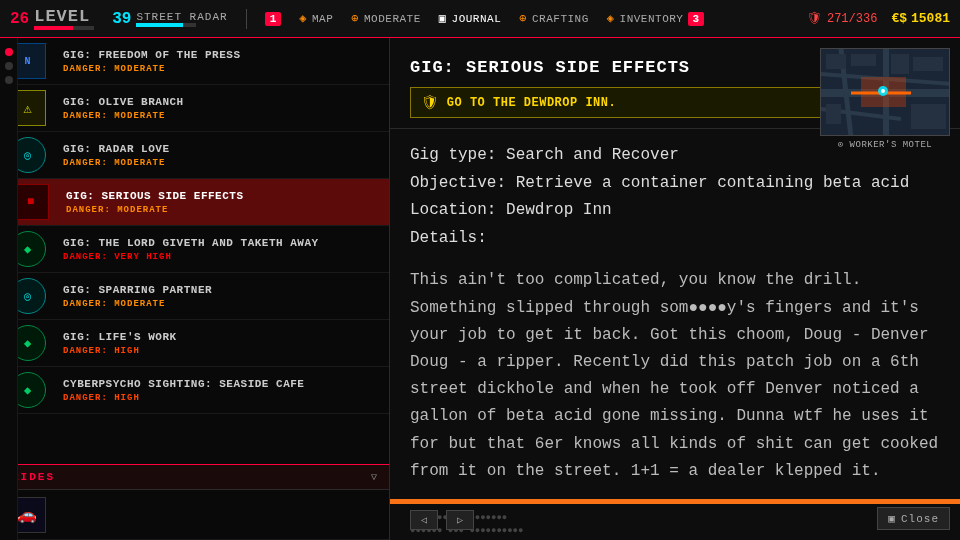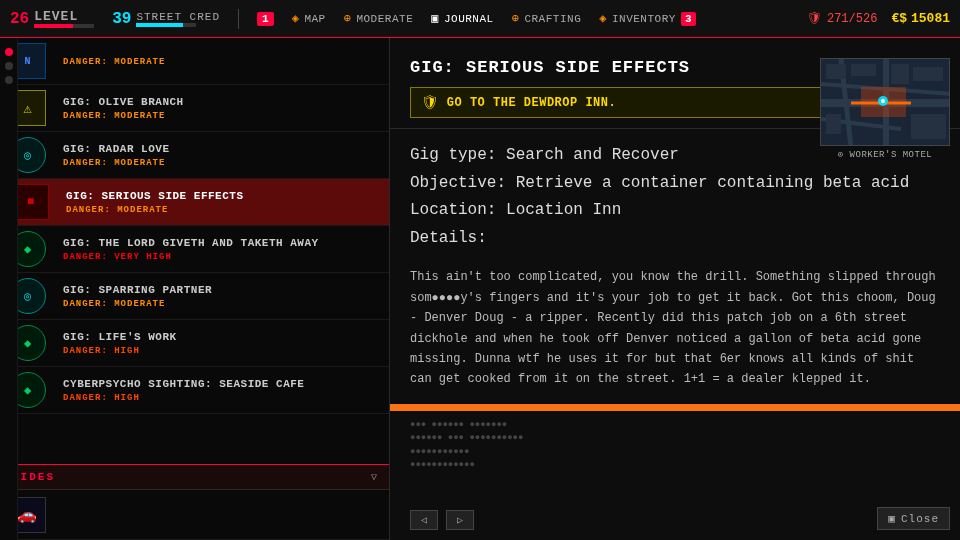--- a/index.html
+++ b/index.html
@@ -34,21 +34,21 @@
       font-weight: bold;
       color: #fff;
     }
     .tb-level-num {
       color: #ff003c;
       font-size: 16px;
       font-weight: bold;
     }
     .tb-level-label {
       color: #aaa;
-      font-size: 13px;
+      font-size: 17px;
       letter-spacing: 1px;
     }
     .tb-xp-bar {
       width: 60px;
       height: 4px;
       background: #333;
       position: relative;
     }
     .tb-xp-fill {
       height: 100%;
@@ -310,37 +310,37 @@
       padding: 14px 20px;
       font-size: 16px;
       color: #aaa;
       line-height: 1.6;
     }
     .gig-detail-line { margin-bottom: 2px; }
     .gig-detail-line span { color: #ddd; }
 
     .gig-description {
       padding: 0 20px 14px 20px;
-      font-size: 12px;
+      font-size: 16px;
       color: #bbb;
       line-height: 1.7;
-      border-bottom: 7px solid #f97316;
+      border-bottom: 5px solid #f97316;
     }
 
     .gig-footer {
       padding: 8px 20px;
       font-size: 9px;
       color: #555;
       line-height: 1.5;
     }
 
     
     .minimap-container {
       position: absolute;
-      top: 20px;
+      top: 10px;
       right: 10px;
       width: 130px;
       height: 100px;
     }
     .minimap {
       width: 130px;
       height: 88px;
       background: #1a2a3a;
       border: 1px solid #444;
       position: relative;
@@ -430,21 +430,21 @@
     <div>
       <div class="tb-level-label">LEVEL</div>
       <div class="tb-xp-bar">
         <div class="tb-xp-fill" style="width:65%"></div>
       </div>
     </div>
   </div>
   <div class="tb-cred">
     <span class="tb-cred-num">39</span>
     <div>
-      <div class="tb-cred-label">STREET CRED</div>
+      <div class="tb-cred-label">STREET RADAR</div>
       <div class="tb-xp-bar">
         <div class="tb-xp-fill" style="width:78%;background:#00e5ff;"></div>
       </div>
     </div>
   </div>
   <div class="tb-divider"></div>
   <span class="tb-notif">1</span>
   <div class="tb-nav-item">
     <span class="tb-nav-icon">◈</span>
     <span>MAP</span>
@@ -462,41 +462,42 @@
     <span>CRAFTING</span>
   </div>
   <div class="tb-nav-item">
     <span class="tb-nav-icon">◈</span>
     <span>INVENTORY</span>
     <span class="tb-inv-notif">3</span>
   </div>
   <div class="tb-right">
     <div class="tb-health">
       <span>🛡</span>
-      <span>271/526</span>
+      <span>271/336</span>
     </div>
     <div class="tb-money">
       <span>€$</span>
       <span>15081</span>
     </div>
   </div>
 </div>
 
 <div id="main">
 
   <div id="sidebar">
     <div class="quest-list">
 
       <div class="quest-item">
         <div class="quest-icon-col">
           <div class="quest-icon-img netwatch">
             <span style="font-size:10px;color:#4488ff;font-weight:bold;">N</span>
           </div>
         </div>
         <div class="quest-text-col">
+          <div class="quest-name">GIG: FREEDOM OF THE PRESS</div>
           <div class="quest-danger danger-moderate">DANGER: MODERATE</div>
         </div>
       </div>
 
       <div class="quest-item">
         <div class="quest-icon-col">
           <div class="quest-icon-img warning">
             <span style="font-size:14px;color:#cccc00;">⚠</span>
           </div>
         </div>
@@ -638,21 +639,21 @@
         <div class="gig-detail-line">
           <span>Gig type:</span>
           <span>Search and Recover</span>
         </div>
         <div class="gig-detail-line">
           <span>Objective:</span>
           <span>Retrieve a container containing beta acid</span>
         </div>
         <div class="gig-detail-line">
           <span>Location:</span>
-          <span>Location Inn</span>
+          <span>Dewdrop Inn</span>
         </div>
         <div class="gig-detail-line">
           <span>Details:</span>
         </div>
       </div>
       <div class="gig-description">
         <span>This ain't too complicated, you know the drill. Something slipped through som●●●●y's fingers and it's your job to get it back. Got this choom, Doug - Denver Doug - a ripper. Recently did this patch job on a 6th street dickhole and when he took off Denver noticed a gallon of beta acid gone missing. Dunna wtf he uses it for but that 6er knows all kinds of shit can get cooked from it on the street. 1+1 = a dealer klepped it.</span>
       </div>
       <div class="gig-footer">
         <div style="color:#444;font-size:9px;">●●● ●●●●●● ●●●●●●●<br>●●●●●● ●●● ●●●●●●●●●●<br>●●●●●●●●●●●<br>●●●●●●●●●●●●</div>

